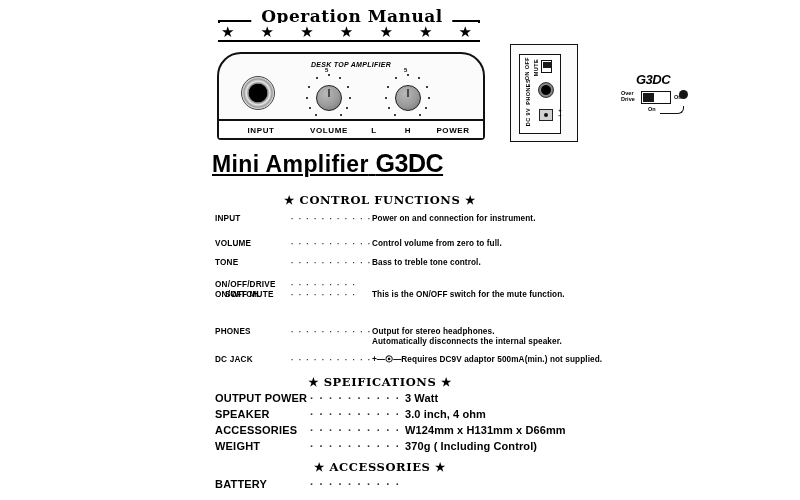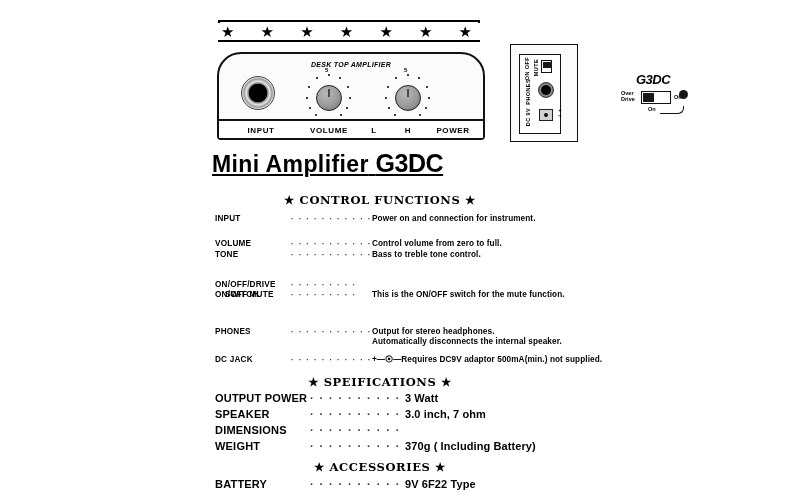--- a/index.html
+++ b/index.html
@@ -399,20 +399,21 @@
     display: inline-block;
     font-weight: bold;
     letter-spacing: 0;
   }
 </style>
 </head>
 <body>
 
 <div id="banner">
   <div id="banner-box"></div>
+  <div id="banner-title">Operation Manual</div>
   <div id="banner-stars">★ ★ ★ ★ ★ ★ ★</div>
 </div>
 
 <div id="amp-front">
   <div id="amp-front-inner">
     <div id="amp-brandline">DESK TOP AMPLIFIER</div>
 
     <div id="input-jack"></div>
 
     <div class="knob-group" style="left:86px; top:20px; width:48px; height:48px;">
@@ -500,21 +501,21 @@
   <span class="leader" style="flex:0 0 78px;">· · · · · · · · · · · ·</span>
   <span class="desc">Power on and connection for instrument.</span>
 </div>
 
 <div class="row" style="top:239px;">
   <span class="term" style="width:73px;">VOLUME</span>
   <span class="leader" style="flex:0 0 78px;">· · · · · · · · · · · ·</span>
   <span class="desc">Control volume from zero to full.</span>
 </div>
 
-<div class="row" style="top:250px;">
+<div class="row" style="top:258px;">
   <span class="term" style="width:73px;">TONE</span>
   <span class="leader" style="flex:0 0 78px;">· · · · · · · · · · · ·</span>
   <span class="desc">Bass to treble tone control.</span>
 </div>
 
 <div class="row" style="top:280px;">
   <span class="term" style="width:73px;">ON/OFF/DRIVE</span>
   <span class="term2">SWITCH</span>
   <span class="leader" style="flex:0 0 78px;">· · · · · · · · ·</span>
 </div>
@@ -543,33 +544,33 @@
 
 <div class="specrow" style="top:393px;">
   <span class="term">OUTPUT POWER</span>
   <span class="leader">· · · · · · · · · · · · · · ·</span>
   <span class="val">3 Watt</span>
 </div>
 
 <div class="specrow" style="top:409px;">
   <span class="term">SPEAKER</span>
   <span class="leader">· · · · · · · · · · · · · · ·</span>
-  <span class="val">3.0 inch, 7 ohm</span>
+  <span class="val">3.0 inch, 4 ohm</span>
 </div>
 
 <div class="specrow" style="top:425px;">
-  <span class="term">DIMENSIONS</span>
+  <span class="term">ACCESSORIES</span>
   <span class="leader">· · · · · · · · · · · · · · ·</span>
+  <span class="val">W124mm x H131mm x D66mm</span>
 </div>
 
 <div class="specrow" style="top:441px;">
   <span class="term">WEIGHT</span>
   <span class="leader">· · · · · · · · · · · · · · ·</span>
-  <span class="val">370g ( Including Battery)</span>
+  <span class="val">370g ( Including Control)</span>
 </div>
 
 <div class="section-heading" style="top:460px;">★ ACCESSORIES ★</div>
 
 <div class="specrow" style="top:479px;">
   <span class="term">BATTERY</span>
   <span class="leader">· · · · · · · · · · · · · · ·</span>
-  <span class="val">9V 6F22 Type</span>
 </div>
 
 </body></html>

